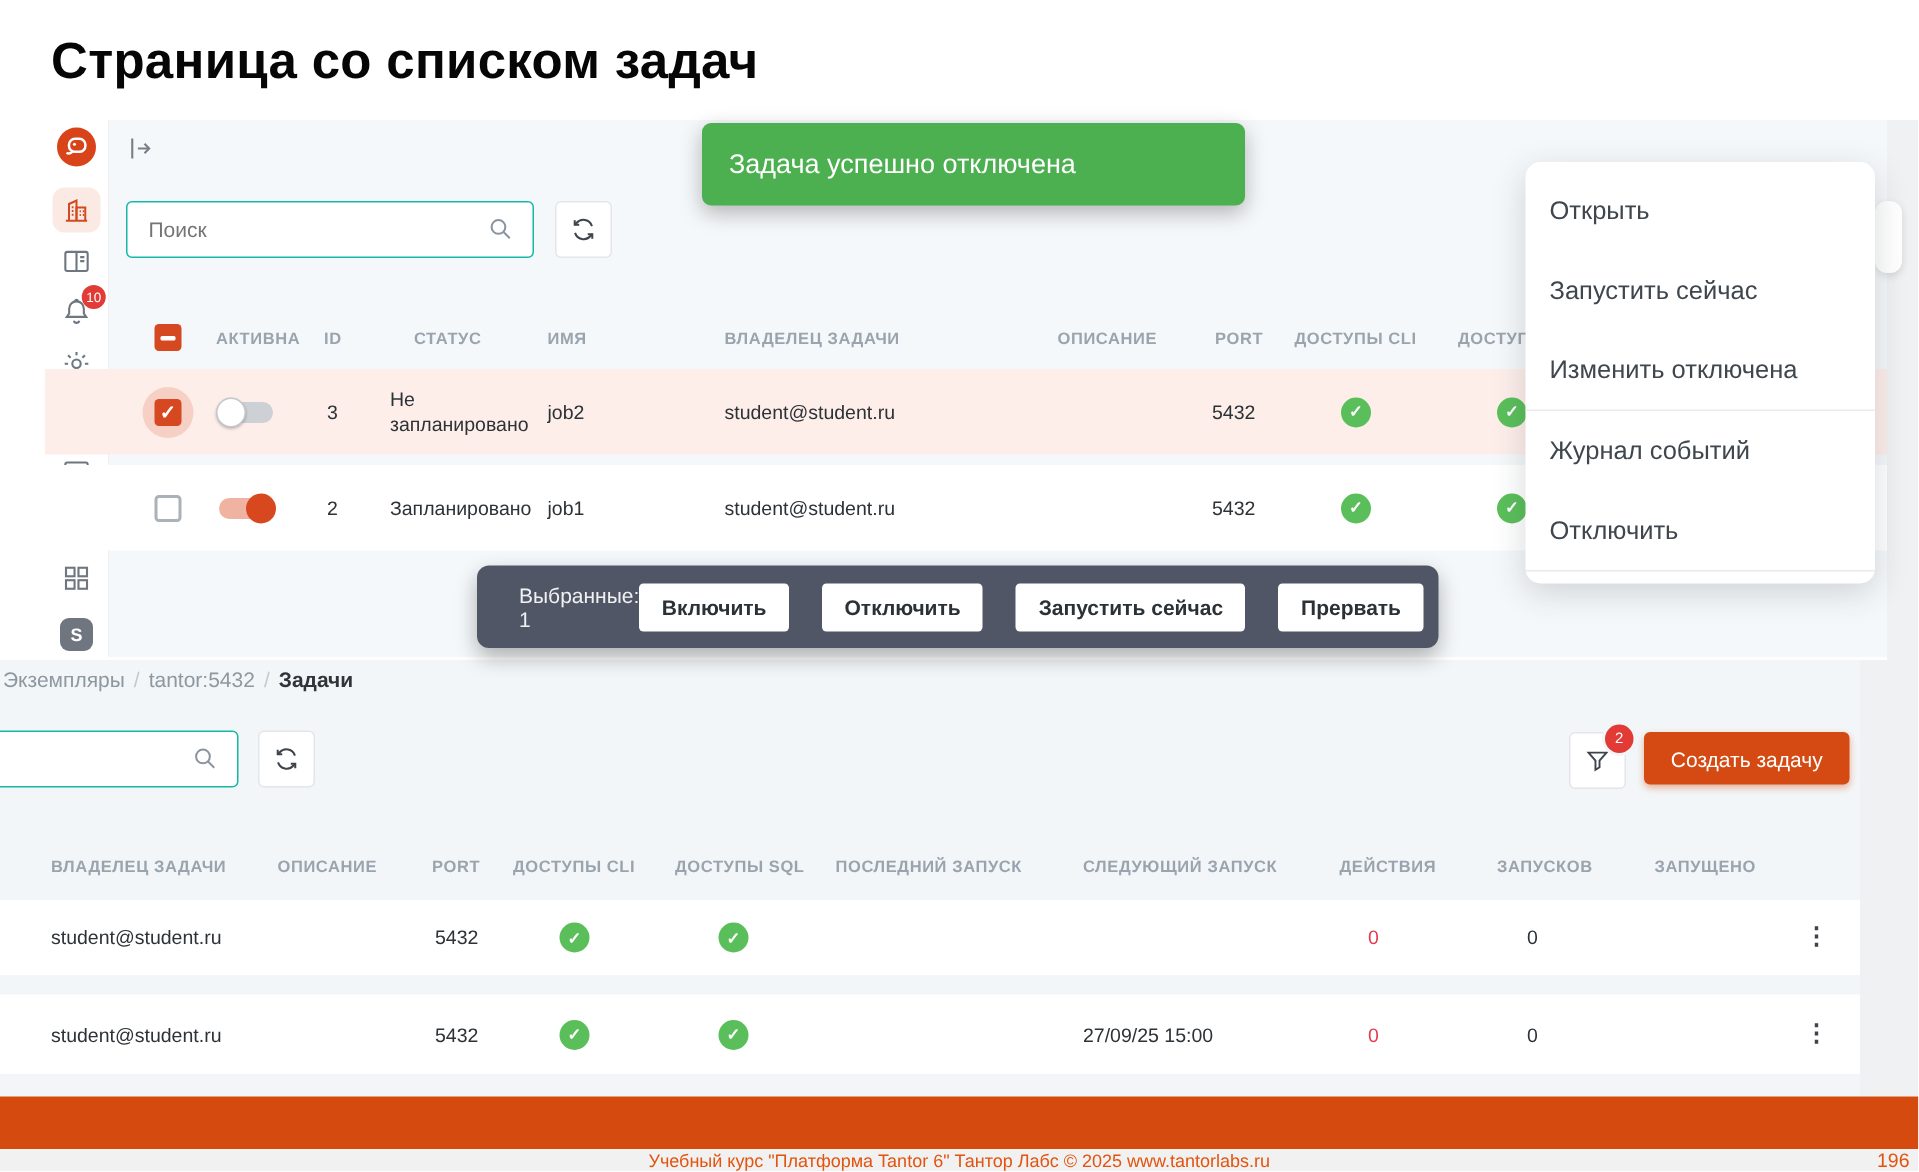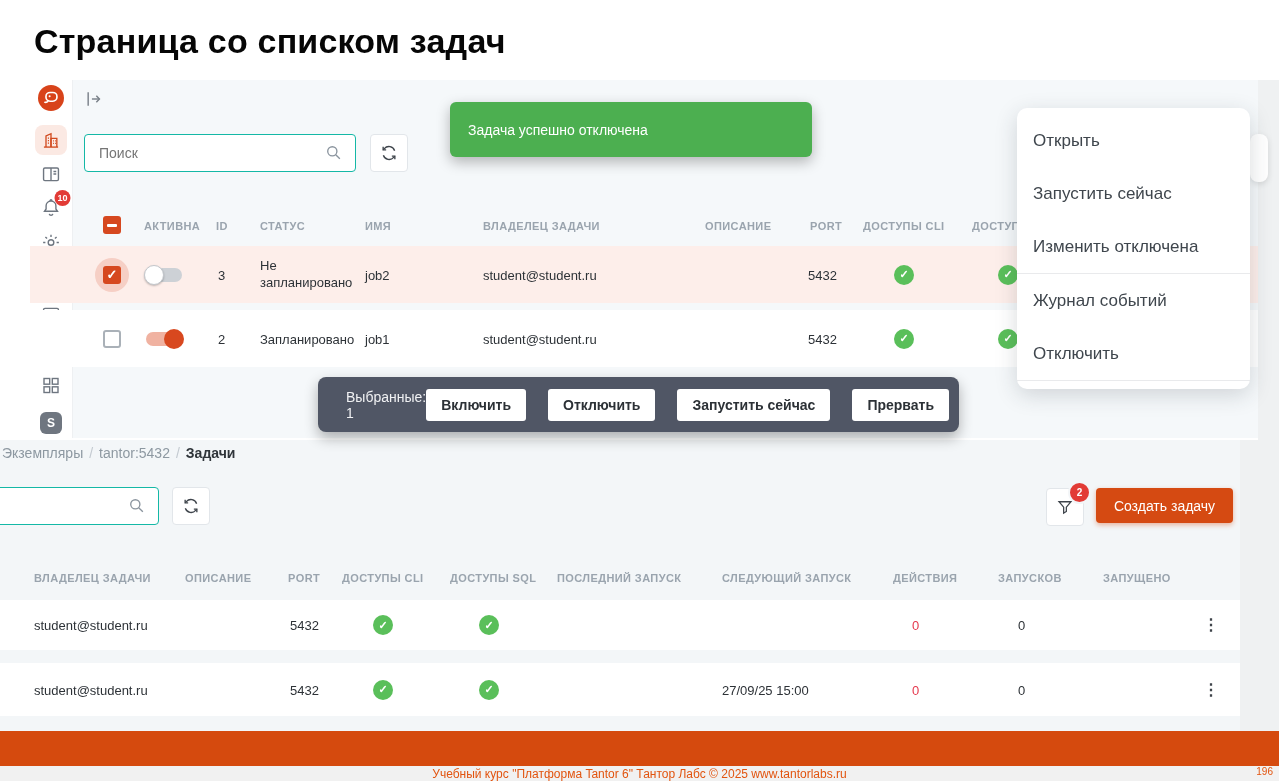--- a/index.html
+++ b/index.html
@@ -8,36 +8,36 @@
   .abs{position:absolute;}
   
   .page-title{left:34px;top:22px;font-size:34px;font-weight:800;color:#060606;letter-spacing:.2px;}
   
   .shot1{left:30px;top:80px;width:1228px;height:358px;background:#f5f8fa;}
   .gray-right{background:#eff1f2;}
   .sidebar{left:0;top:0;width:42px;height:358px;background:#fff;border-right:1px solid #eef0f2;}
   .side-ico{left:50%;transform:translateX(-50%);}
   .logo-circle{width:26px;height:26px;border-radius:50%;background:#d8431a;display:flex;align-items:center;justify-content:center;}
   .active-pill{width:32px;height:30px;border-radius:8px;background:#fbe9e3;display:flex;align-items:center;justify-content:center;}
-  .badge{position:absolute;background:#e23b36;color:#fff;border-radius:50%;display:flex;align-items:center;justify-content:center;font-weight:700;}
+  .badge{position:absolute;background:#e23b36;color:#fff;border-radius:50%;display:flex;align-items:center;justify-content:center;font-weight:400;}
   .bell-badge{top:-7px;right:-9px;width:16px;height:16px;font-size:9px;}
   .avatar-s{width:22px;height:22px;border-radius:6px;background:#6f7680;color:#fff;font-size:12px;font-weight:700;display:flex;align-items:center;justify-content:center;}
   
   .bc{font-size:14px;color:#8d98a1;white-space:nowrap;}
   .bc .sep{color:#c3cad0;margin:0 6px;}
   .bc .current{color:#2f353a;font-weight:700;}
   
   .search-box{background:#fff;border:1px solid #14b8a6;border-radius:4px;}
   .search-box input{border:none;outline:none;background:transparent;font-size:14px;color:#5a636b;
                     font-family:"Liberation Sans",sans-serif;width:100%;height:100%;padding:0 36px 0 14px;box-sizing:border-box;}
   .icon-sq{width:36px;height:36px;background:#fff;border:1px solid #e2e6ea;border-radius:4px;display:flex;align-items:center;justify-content:center;}
   
-  .toast{left:450px;top:82px;width:362px;height:55px;background:#4caf50;border-radius:6px;
+  .toast{left:468px;top:82px;width:362px;height:55px;background:#4caf50;border-radius:6px;
          box-shadow:0 5px 14px rgba(0,0,0,.28);display:flex;align-items:center;padding-left:18px;box-sizing:border-box;
-         color:#fff;font-size:14px;z-index:20;margin-top:20px;}
+         color:#fff;font-size:18px;z-index:20;}
   
   .th{position:absolute;font-size:11px;font-weight:700;color:#9aa4ae;letter-spacing:.4px;white-space:nowrap;}
   .cell{position:absolute;font-size:13px;color:#2d3237;top:50%;transform:translateY(-50%);white-space:nowrap;}
   .row{position:absolute;left:0;width:100%;}
   .gcheck{position:absolute;width:20px;height:20px;border-radius:50%;background:#5abf5a;top:50%;transform:translateY(-50%);
           display:flex;align-items:center;justify-content:center;}
   .gcheck::after{content:"✓";color:#fff;font-size:11px;font-weight:700;}
   .kebab{position:absolute;top:50%;transform:translateY(-50%);font-size:16px;color:#3f444a;line-height:1;cursor:pointer;}
   .kebab::before{content:"⋮";font-weight:700;}
   
@@ -72,21 +72,21 @@
   .shot2{left:0;top:440px;width:1240px;height:291px;background:#f3f6f8;overflow:hidden;}
   .wrow{position:absolute;left:0;width:1240px;background:#fff;}
   .red-num{color:#e5394e;}
   .create-btn{position:absolute;left:1096px;top:48px;width:137px;height:35px;background:#d54a12;color:#fff;border:none;border-radius:4px;
               font-family:"Liberation Sans",sans-serif;font-size:14px;cursor:pointer;box-shadow:0 2px 5px rgba(213,74,18,.4);}
   .filter-badge{top:-8px;right:-8px;width:19px;height:19px;font-size:10px;border:2px solid #f3f6f8;box-sizing:content-box;}
   
   .footer-bar{left:0;top:731px;width:1279px;height:35px;background:#d54a0e;}
   .footer-strip{left:0;top:766px;width:1279px;height:15px;background:#f1f1f1;}
   .footer-text{width:100%;text-align:center;top:1px;font-size:12px;color:#e2540f;}
-  .page-num{right:6px;top:0;font-size:10px;color:#e2540f;}
+  .page-num{right:6px;top:0;font-size:13px;color:#e2540f;}
   svg{display:block;}
 </style>
 </head>
 <body>
 
 <div class="slide">
 
   <div class="abs page-title">Страница со списком задач</div>
 
   <div class="abs gray-right" style="left:1258px;top:80px;width:21px;height:360px;"></div>
@@ -194,21 +194,21 @@
           <path d="M4.2 3.8v4h4"></path>
         <path d="M4.5 15a8 8 0 0 0 13.7 2.8l1.6-1.6"></path>
           <path d="M19.8 20.2v-4h-4"></path>
       </svg>
     </div>
 
     <div class="abs" style="left:0;top:125px;width:100%;height:40px;">
       <span class="cb indet" style="left:73px;top:20px;"></span>
       <span class="th" style="left:114px;top:15px;">АКТИВНА</span>
       <span class="th" style="left:186px;top:15px;">ID</span>
-      <span class="th" style="left:230px;top:15px;">СТАТУС</span>
+      <span class="th" style="left:246px;top:15px;">СТАТУС</span>
       <span class="th" style="left:335px;top:15px;">ИМЯ</span>
       <span class="th" style="left:453px;top:15px;">ВЛАДЕЛЕЦ ЗАДАЧИ</span>
       <span class="th" style="left:675px;top:15px;">ОПИСАНИЕ</span>
       <span class="th" style="left:780px;top:15px;">PORT</span>
       <span class="th" style="left:833px;top:15px;">ДОСТУПЫ CLI</span>
       <span class="th" style="left:942px;top:15px;">ДОСТУПЫ SQL</span>
     </div>
 
     <div class="row" style="top:166px;height:57px;background:#fdeeea;">
       <span class="glow" style="left:65px;"></span>

